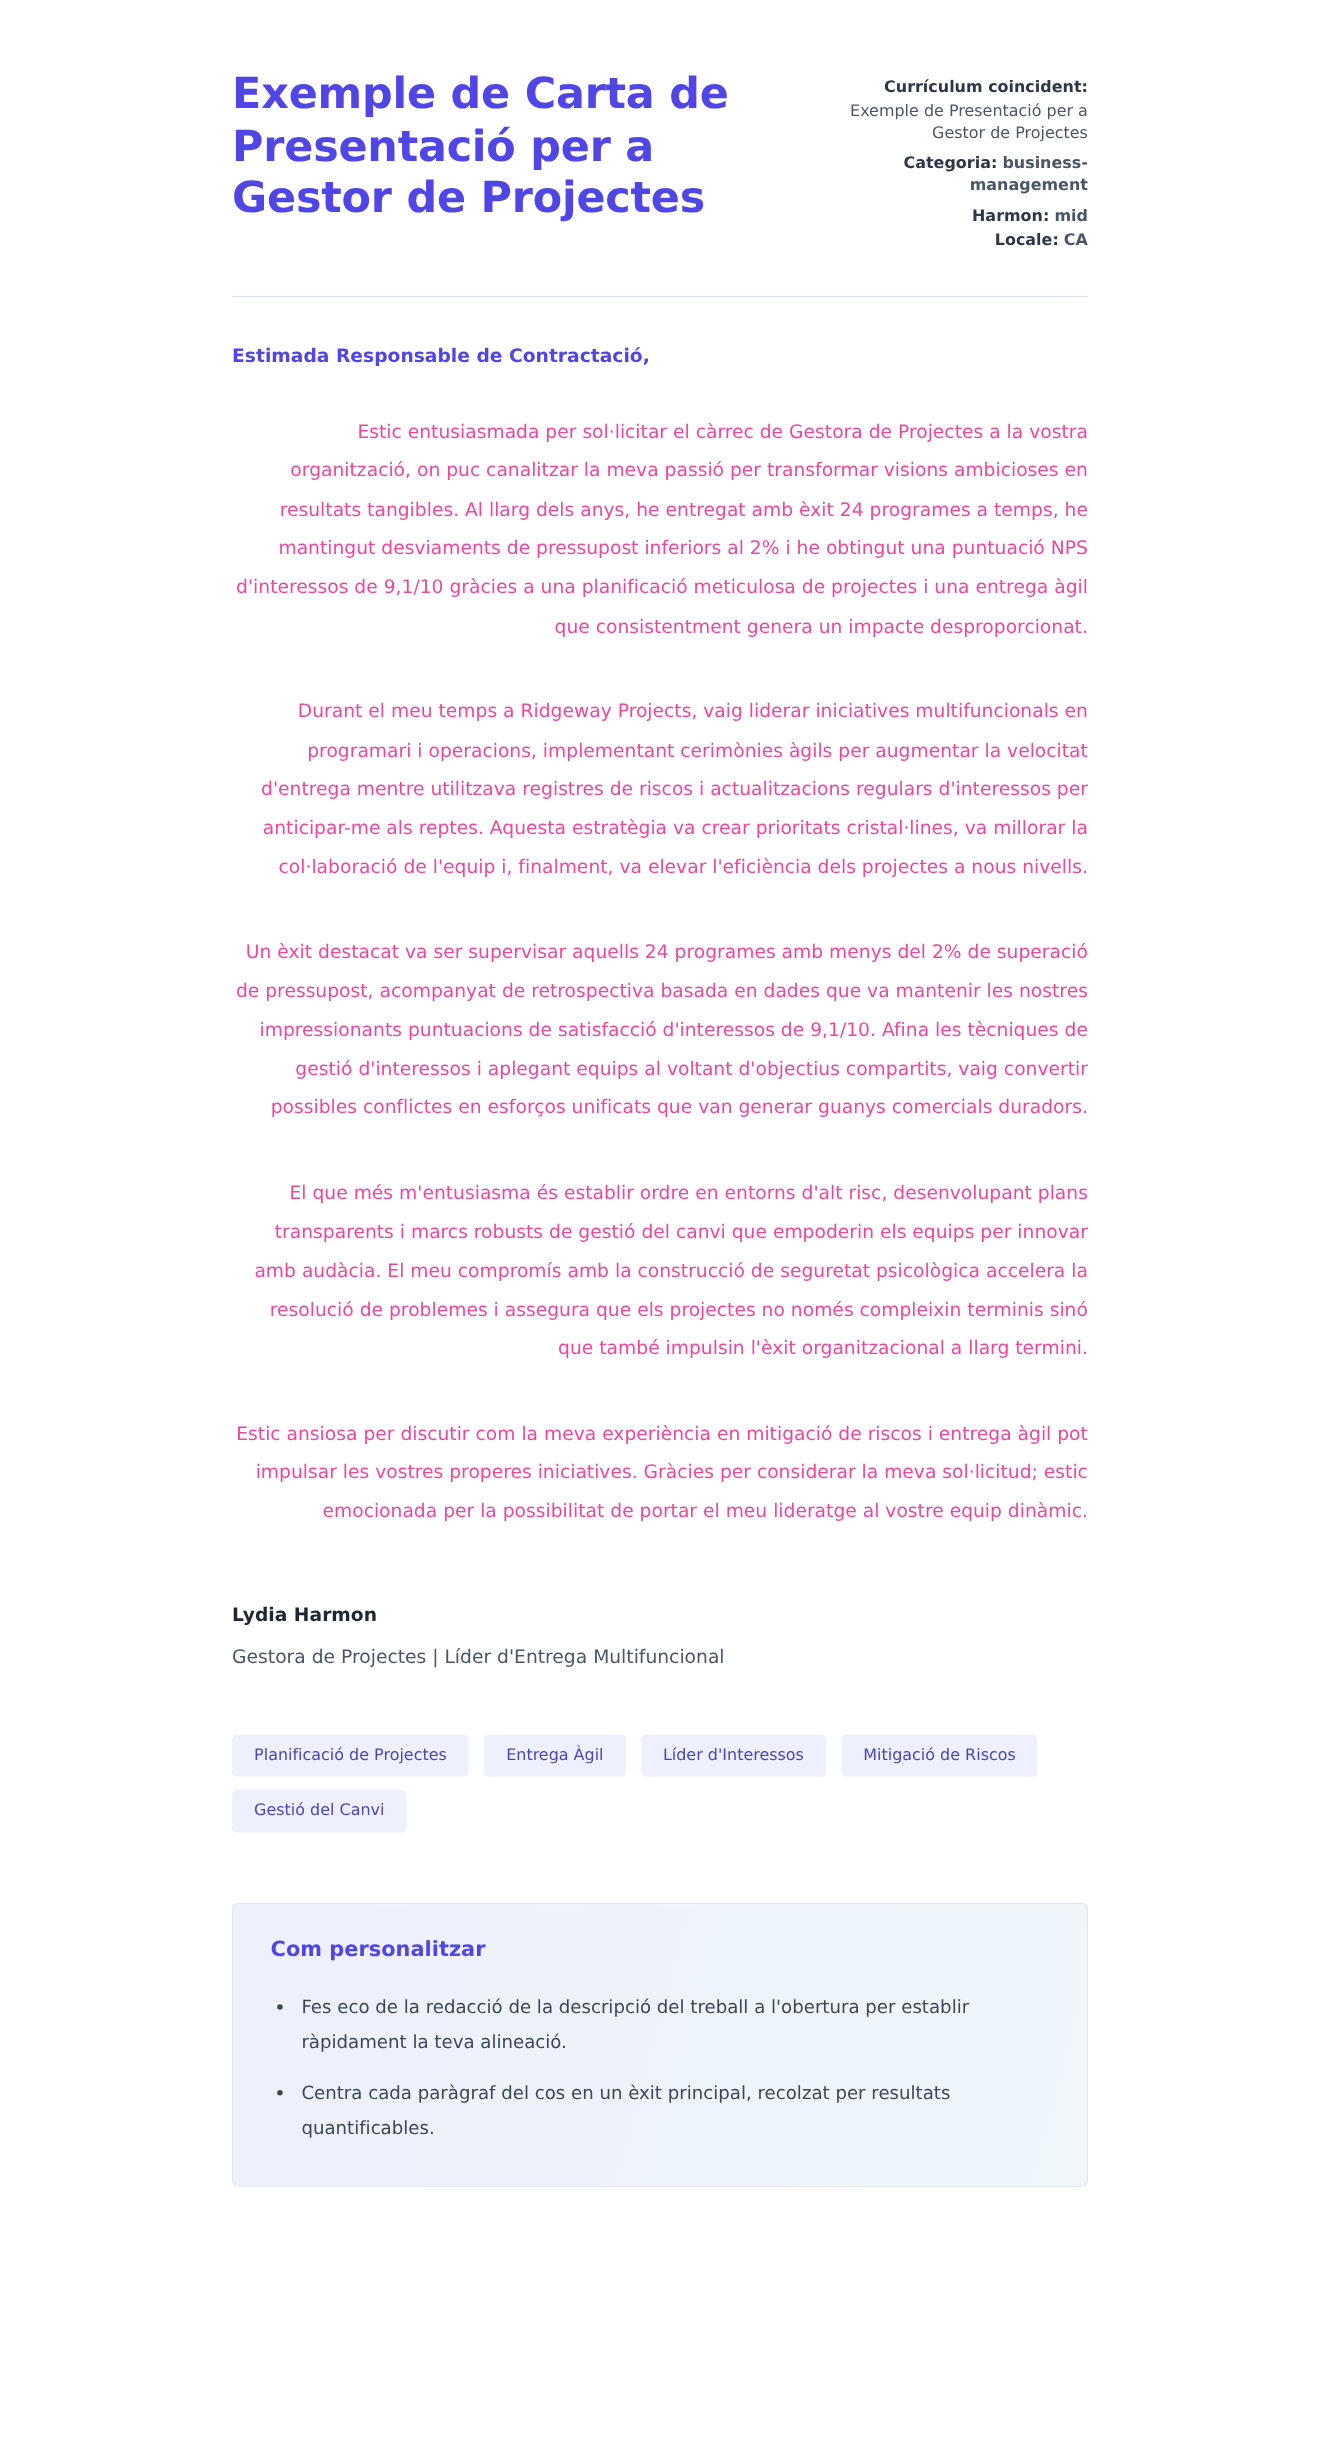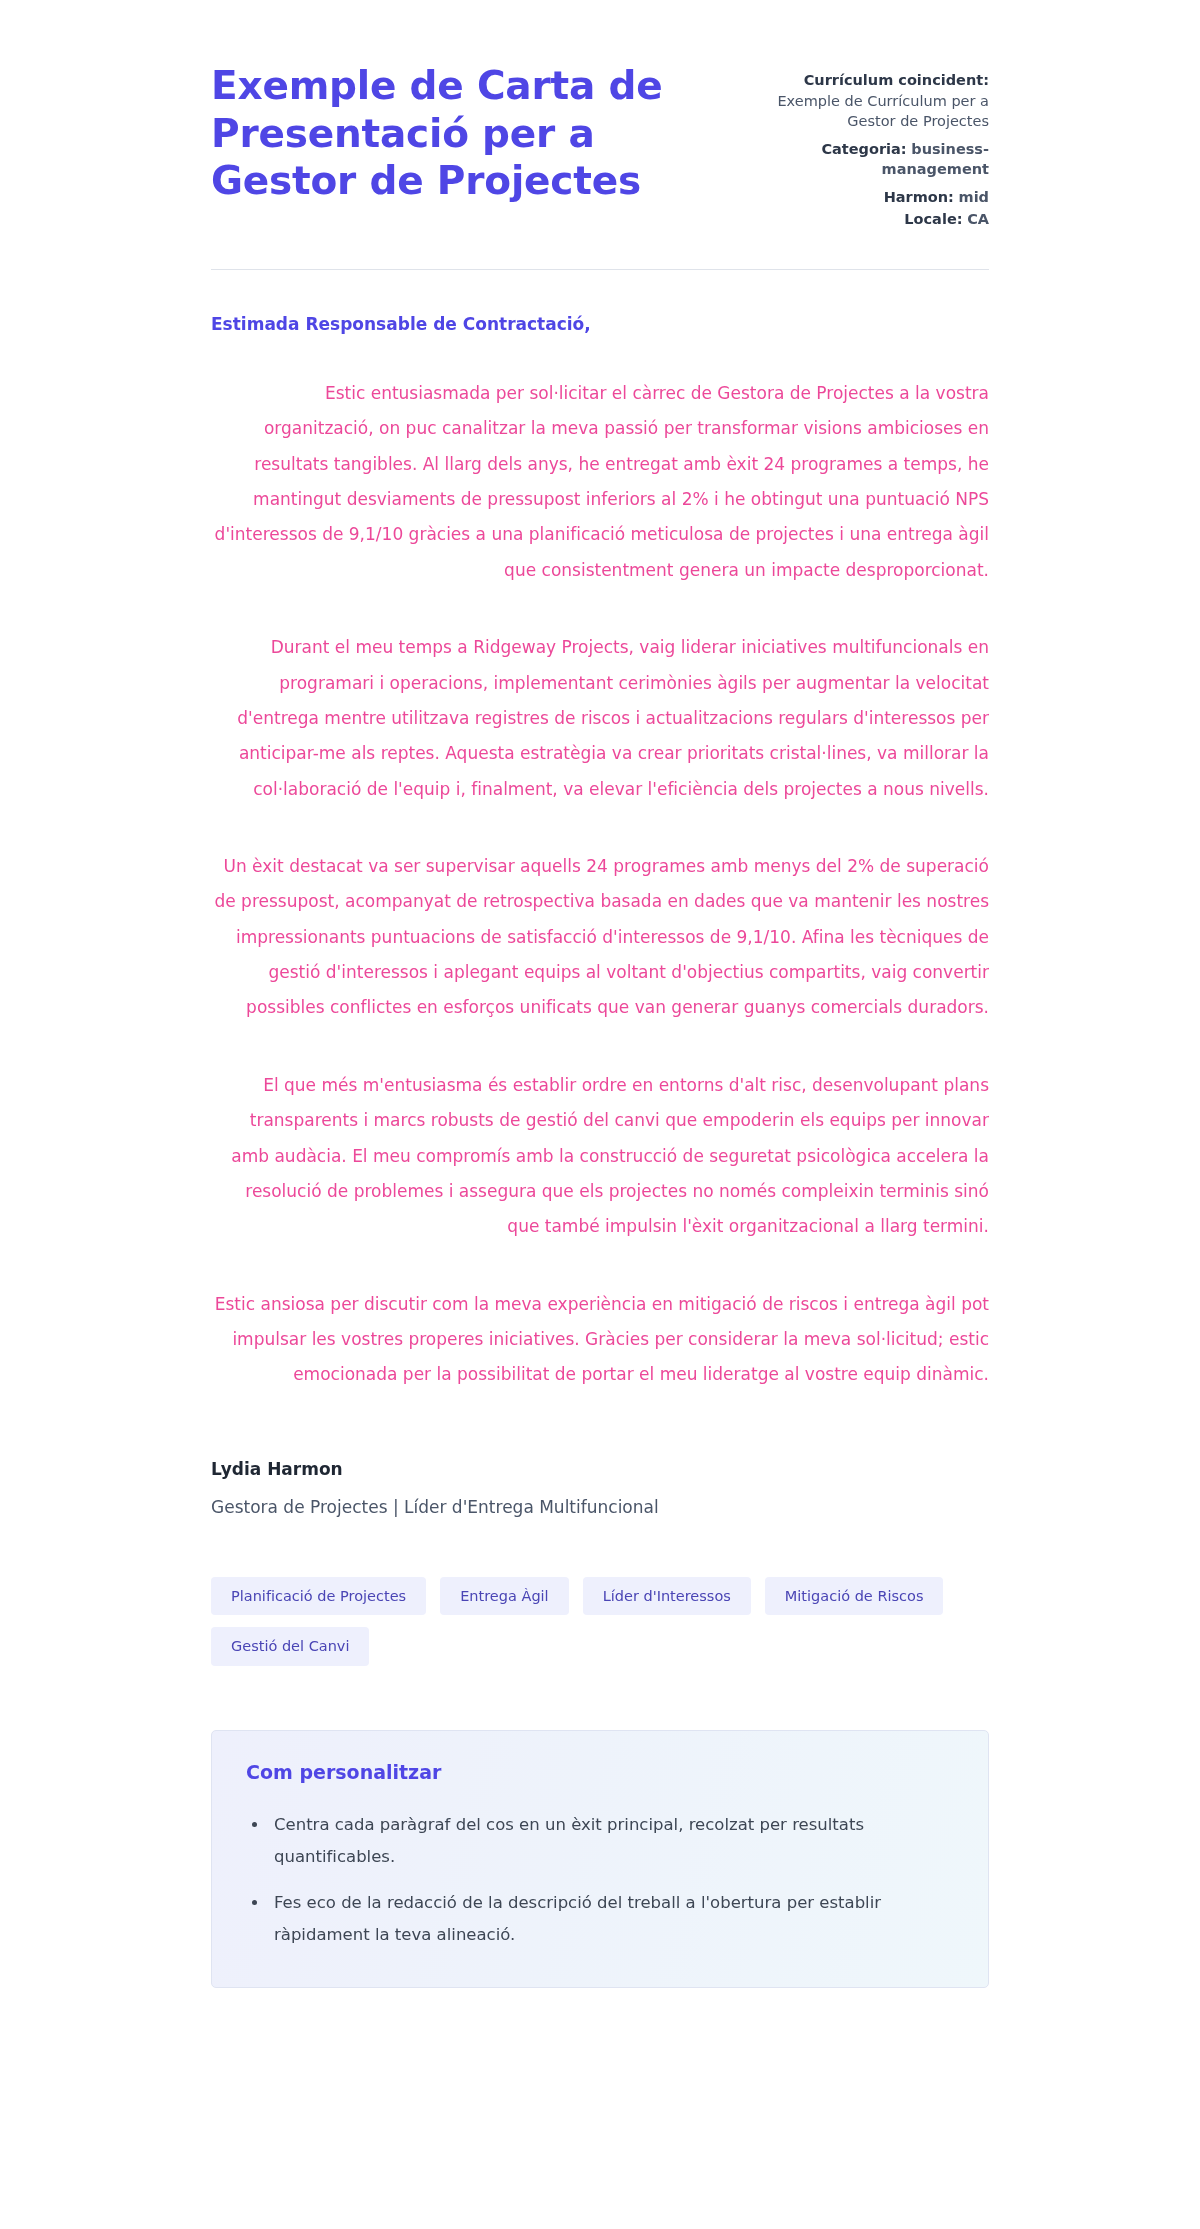--- a/index.html
+++ b/index.html
@@ -195,21 +195,21 @@
   <div class="doc-header">
 
     <div class="header-left">
       <h1 class="doc-title">Exemple de Carta de Presentació per a Gestor de Projectes</h1>
     </div>
 
     <div class="header-meta">
 
       <div class="meta-row">
         <span class="meta-label">Currículum coincident:</span>
-        <span class="meta-block-value">Exemple de Currículum per a Gestor de Projectes</span>
+        <span class="meta-block-value">Exemple de Presentació per a Gestor de Projectes</span>
       </div>
 
       <div class="meta-row spaced">
         <span class="meta-label">Categoria:</span>
         <span class="meta-value">business-management</span>
       </div>
 
       <div class="meta-row spaced">
         <span class="meta-label">Harmon:</span>
         <span class="meta-value">mid</span>
@@ -249,22 +249,22 @@
     <span class="tag">Mitigació de Riscos</span>
     <span class="tag">Gestió del Canvi</span>
   </div>
 
   <div class="callout">
     <h2 class="callout-title">Com personalitzar</h2>
 
     <ul class="callout-list">
       <li>
         <span class="bullet-dot"></span>
-        <span>Centra cada paràgraf del cos en un èxit principal, recolzat per resultats quantificables.</span>
+        <span>Fes eco de la redacció de la descripció del treball a l'obertura per establir ràpidament la teva alineació.</span>
       </li>
       <li>
         <span class="bullet-dot"></span>
-        <span>Fes eco de la redacció de la descripció del treball a l'obertura per establir ràpidament la teva alineació.</span>
+        <span>Centra cada paràgraf del cos en un èxit principal, recolzat per resultats quantificables.</span>
       </li>
     </ul>
   </div>
 
 </div>
 
 </body></html>

